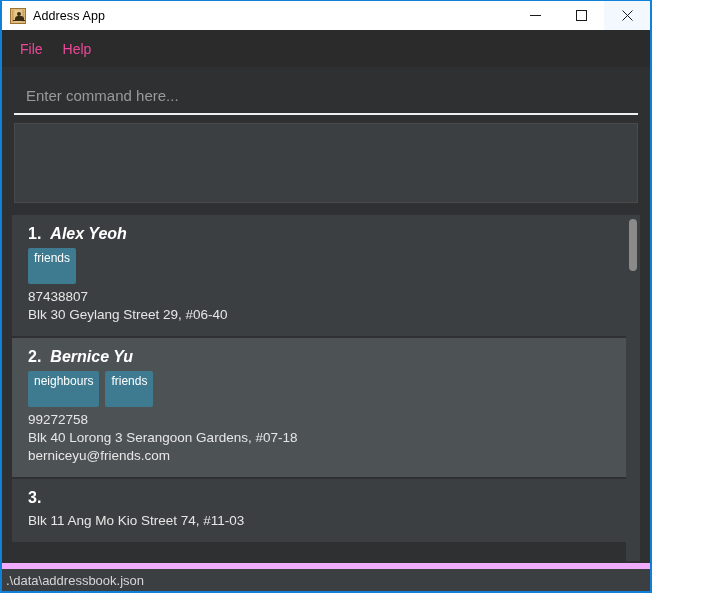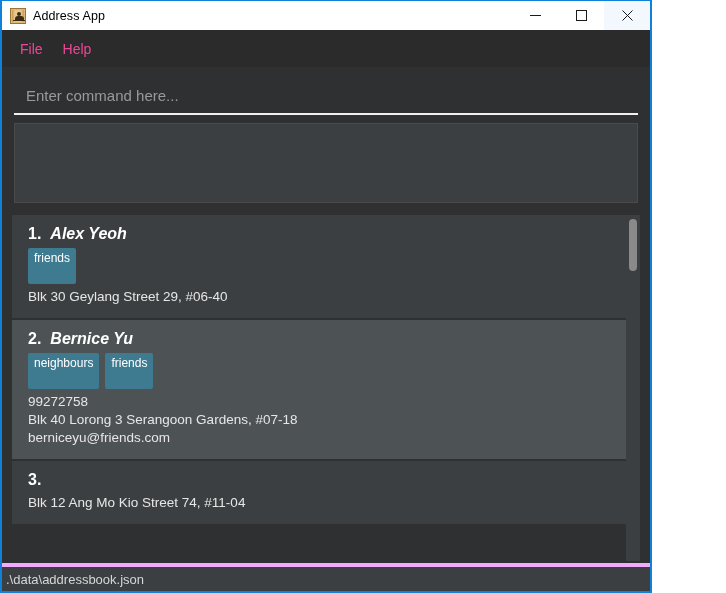--- a/index.html
+++ b/index.html
@@ -258,21 +258,21 @@
     height: 52px;
     background: #8a8a8a;
     border-radius: 4px;
   }
 
   
   .statusbar {
     height: 28px;
     min-height: 28px;
     background: #3c3f41;
-    border-top: 4px solid #f0abfc;
+    border-top: 6px solid #f0abfc;
     display: flex;
     align-items: center;
     padding-left: 4px;
     box-sizing: border-box;
   }
   .status-text {
     font-size: 13px;
     color: #d6d6d6;
     white-space: nowrap;
   }
@@ -333,20 +333,21 @@
         <div class="list-inner">
 
           <div class="person-cell">
             <div class="person-head">
               <span class="person-index">1.</span>
               <span class="person-name">Alex Yeoh</span>
             </div>
             <div class="tag-row">
               <span class="tag">friends</span>
             </div>
+            <div class="person-line">87438807</div>
             <div class="person-line">Blk 30 Geylang Street 29, #06-40</div>
           </div>
 
           <div class="person-cell alt">
             <div class="person-head">
               <span class="person-index">2.</span>
               <span class="person-name">Bernice Yu</span>
             </div>
             <div class="tag-row">
               <span class="tag">neighbours</span>
@@ -354,21 +355,21 @@
             </div>
             <div class="person-line">99272758</div>
             <div class="person-line">Blk 40 Lorong 3 Serangoon Gardens, #07-18</div>
             <div class="person-line">berniceyu@friends.com</div>
           </div>
 
           <div class="person-cell">
             <div class="person-head">
               <span class="person-index">3.</span>
             </div>
-            <div class="person-line">Blk 12 Ang Mo Kio Street 74, #11-04</div>
+            <div class="person-line">Blk 11 Ang Mo Kio Street 74, #11-03</div>
 
           </div>
 
         </div>
       </div>
       <div class="scrollbar">
         <div class="scroll-thumb"></div>
       </div>
     </div>
 

